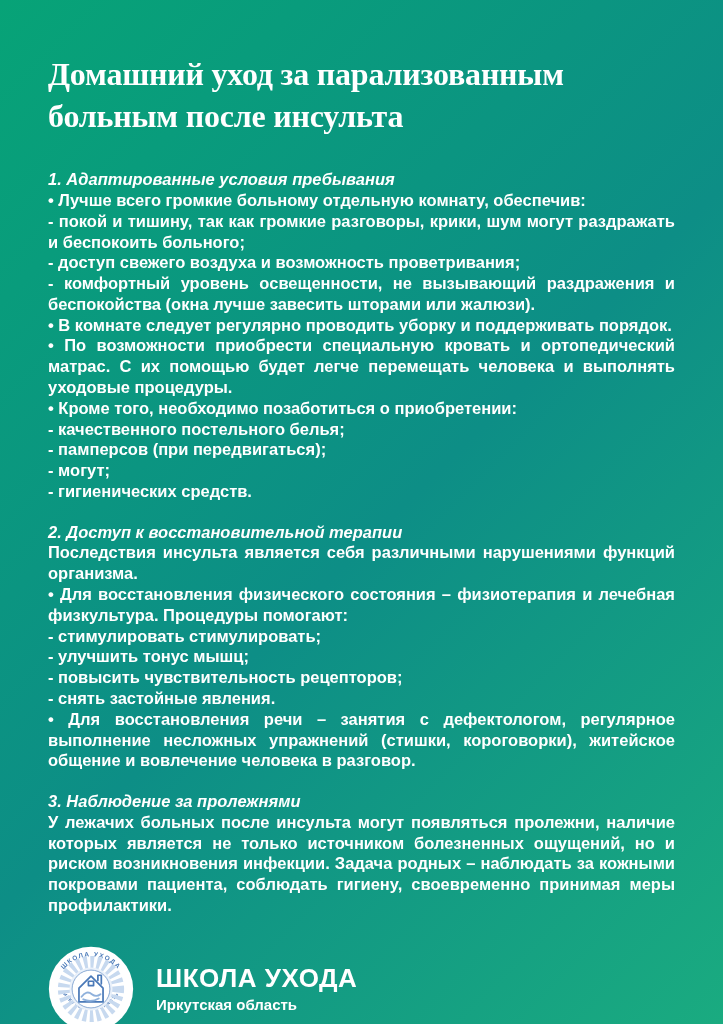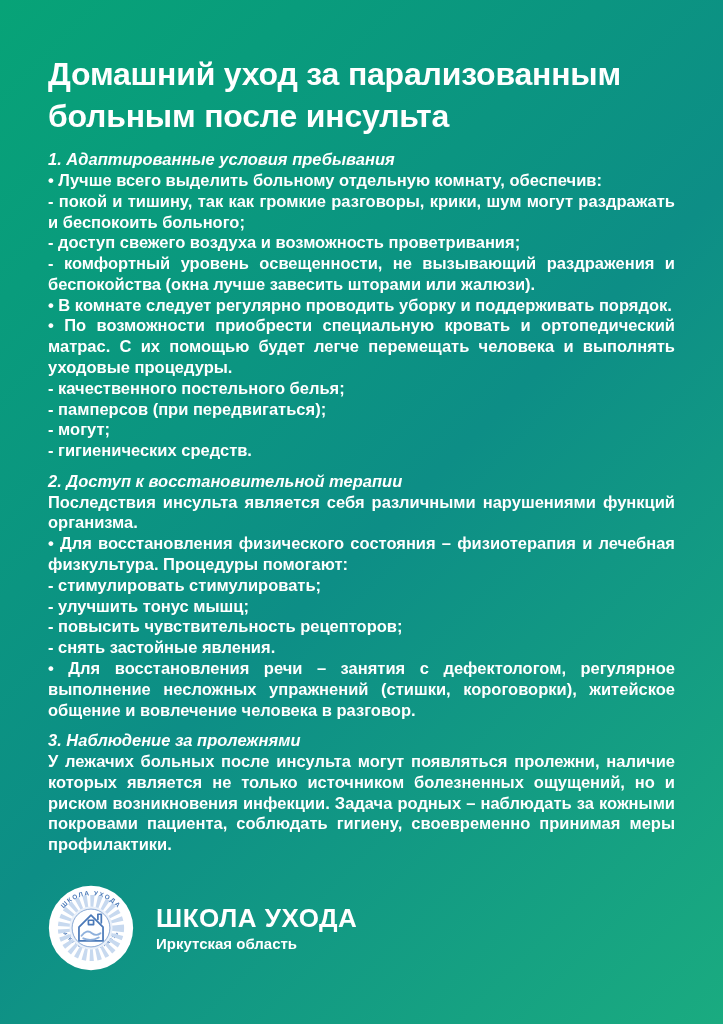--- a/index.html
+++ b/index.html
@@ -13,23 +13,24 @@
     background: linear-gradient(135deg, #07a377 0%, #0d8e86 52%, #1aab80 100%);
     color: #ffffff;
     font-family: "Liberation Sans", "DejaVu Sans", sans-serif;
     padding: 54px 48px 0 48px;
   }
   .title {
     font-size: 32px;
     font-weight: bold;
     line-height: 1.3;
     letter-spacing: -0.2px;
-    margin-bottom: 12px;
+    margin-bottom: 32px;
+    font-family: Liberation Serif, serif;
   }
-  .section { margin-top: 10px; }
+  .section { margin-top: 20px; }
   .section-heading {
     font-size: 16.5px;
     font-weight: bold;
     font-style: italic;
     line-height: 1.26;
   }
   .para {
     font-size: 16.5px;
     font-weight: bold;
     line-height: 1.26;
@@ -57,26 +58,27 @@
 </style>
 </head>
 <body>
 
 <div class="page">
 
   <h1 class="title">Домашний уход за парализованным больным после инсульта</h1>
 
   <div class="section">
     <h2 class="section-heading">1. Адаптированные условия пребывания</h2>
-    <p class="para">• Лучше всего выделить больному отдельную комнату, обеспечив:</p>
+    <p class="para">• Лучше всего громкие больному отдельную комнату, обеспечив:</p>
     <p class="para">- покой и тишину, так как громкие разговоры, крики, шум могут раздражать и беспокоить больного;</p>
     <p class="para">- доступ свежего воздуха и возможность проветривания;</p>
     <p class="para">- комфортный уровень освещенности, не вызывающий раздражения и беспокойства (окна лучше завесить шторами или жалюзи).</p>
     <p class="para">• В комнате следует регулярно проводить уборку и поддерживать порядок.</p>
     <p class="para">• По возможности приобрести специальную кровать и ортопедический матрас. С их помощью будет легче перемещать человека и выполнять уходовые процедуры.</p>
+    <p class="para">• Кроме того, необходимо позаботиться о приобретении:</p>
     <p class="para">- качественного постельного белья;</p>
     <p class="para">- памперсов (при передвигаться);</p>
     <p class="para">- могут;</p>
     <p class="para">- гигиенических средств.</p>
   </div>
 
   <div class="section">
     <h2 class="section-heading">2. Доступ к восстановительной терапии</h2>
     <p class="para">Последствия инсульта является себя различными нарушениями функций организма.</p>
     <p class="para">• Для восстановления физического состояния – физиотерапия и лечебная физкультура. Процедуры помогают:</p>

